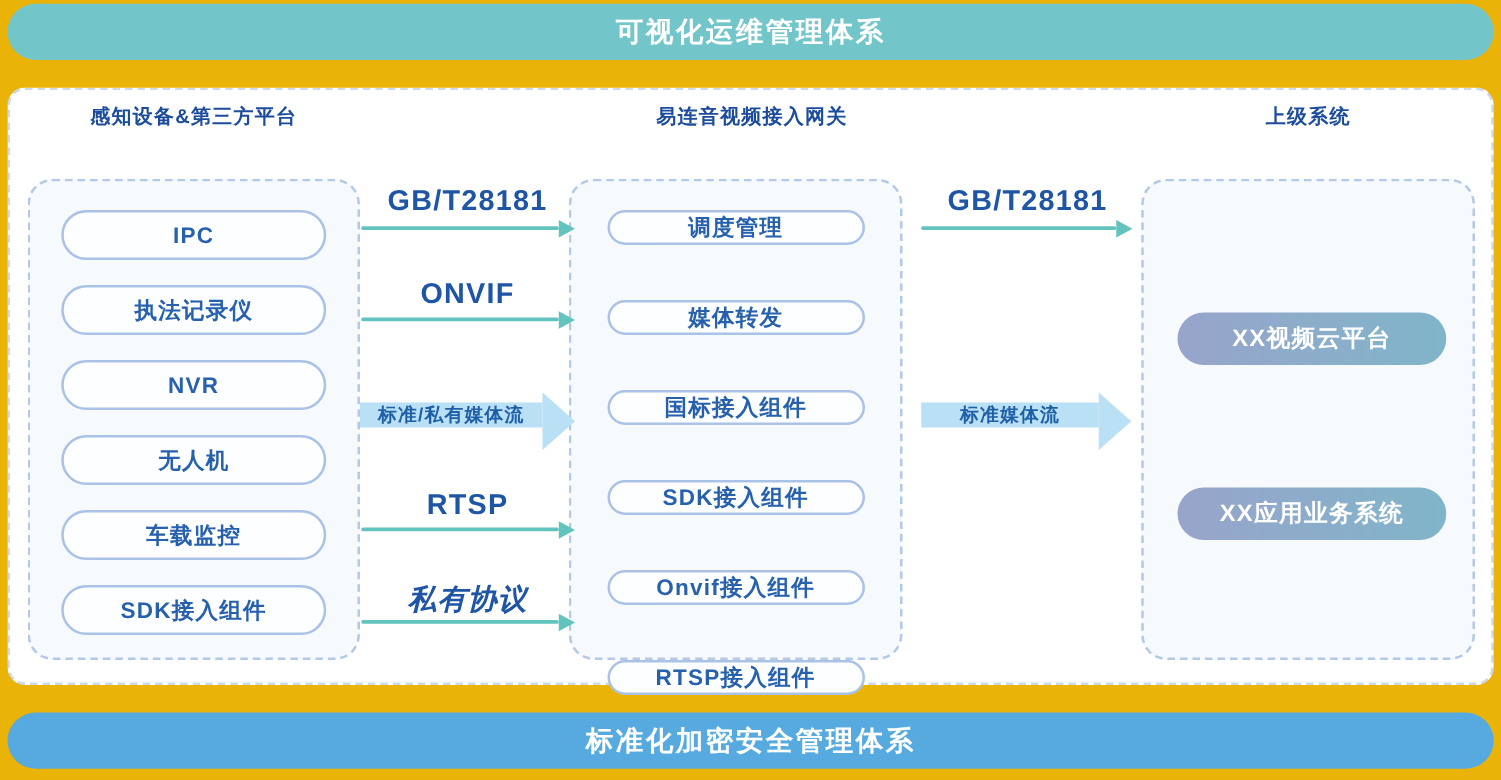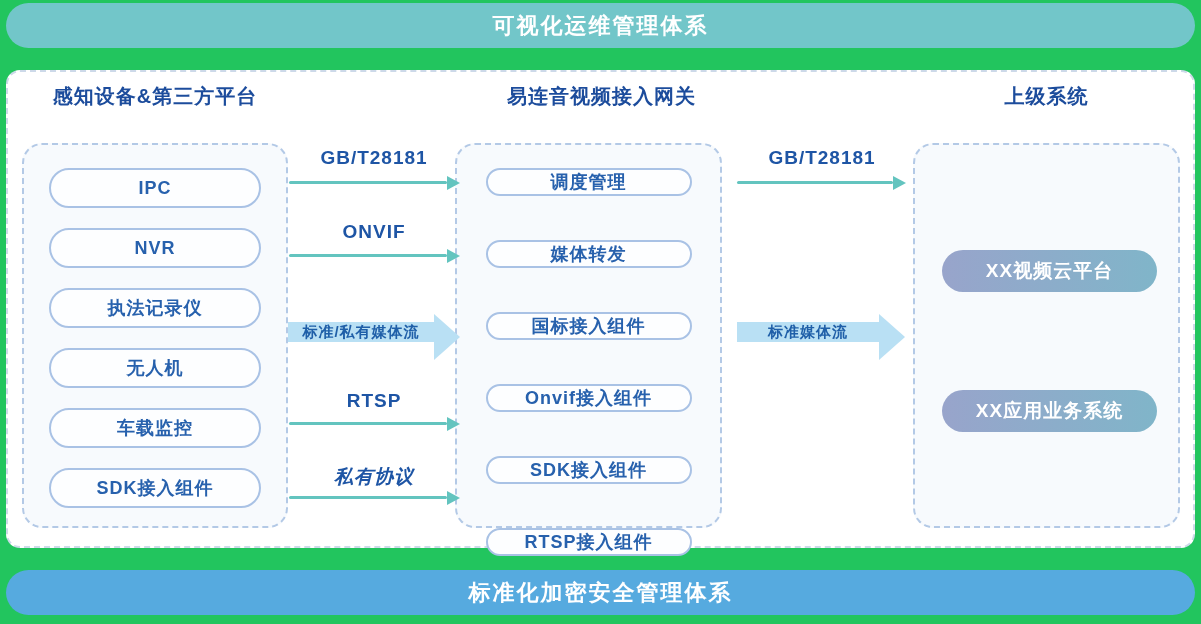--- a/index.html
+++ b/index.html
@@ -1,46 +1,46 @@
 <!DOCTYPE html>
 <html><head>
 <meta charset="utf-8">
 <style>
   html,body{margin:0;padding:0;background:#ffffff;}
-  .page{position:relative;width:1201px;height:624px;background:#22c55e;overflow:hidden;
+  .page{position:relative;width:1201px;height:624px;background:#eab308;overflow:hidden;
         font-family:"Liberation Sans","DejaVu Sans",sans-serif;}
 
   .banner{position:absolute;left:6px;width:1189px;height:45px;border-radius:23px;
           color:#ffffff;display:flex;align-items:center;justify-content:center;
           font-size:22px;font-weight:bold;letter-spacing:2px;}
   .banner.top{top:3px;background:#72C6C9;}
   .banner.bottom{top:570px;background:#56AADF;}
 
   .outer{position:absolute;left:6px;top:70px;width:1189px;height:478px;box-sizing:border-box;
          border:2px dashed #CDD9E9;border-radius:14px;background:#ffffff;}
 
-  .col-title{position:absolute;top:83px;color:#1C4C9C;font-weight:bold;font-size:20px;
+  .col-title{position:absolute;top:83px;color:#1C4C9C;font-weight:bold;font-size:16px;
              text-align:center;letter-spacing:1px;}
 
   .dash-box{position:absolute;top:143px;height:385px;box-sizing:border-box;
             background:#F7FAFD;border:2px dashed #B3C9E6;border-radius:20px;}
   .stack{display:flex;flex-direction:column;align-items:center;padding-top:23px;gap:20px;}
 
   .pill{height:40px;box-sizing:border-box;border:2px solid #A9C2E5;border-radius:20px;
         background:#FDFEFF;color:#2761AD;font-size:18px;font-weight:600;
         display:flex;align-items:center;justify-content:center;letter-spacing:1px;}
   .pill.w-left{width:212px;}
   .pill.w-mid{width:206px;}
 
   .grad-pill{position:absolute;left:27px;width:215px;height:42px;border-radius:21px;
              background:linear-gradient(90deg,#98A4CB,#80B5C9);color:#ffffff;
              font-size:19px;font-weight:600;display:flex;align-items:center;
              justify-content:center;letter-spacing:1px;}
 
-  .arrow-label{position:absolute;color:#1E55A5;font-weight:bold;font-size:19px;
+  .arrow-label{position:absolute;color:#1E55A5;font-weight:bold;font-size:23px;
                text-align:center;letter-spacing:1px;}
   .arrow-line{position:absolute;height:3px;background:#63C4BF;border-radius:2px;}
   .arrow-head{position:absolute;width:0;height:0;
               border-left:13px solid #63C4BF;
               border-top:7px solid transparent;border-bottom:7px solid transparent;}
 
   .fat-body{position:absolute;height:20px;background:#B9E0F4;display:flex;align-items:center;
             justify-content:center;color:#1F5FA8;font-weight:bold;font-size:15px;letter-spacing:1px;}
   .fat-head{position:absolute;width:0;height:0;
             border-left:26px solid #B9E0F4;
@@ -56,33 +56,33 @@
   </div>
 
   <div class="outer"></div>
 
   <div class="col-title" style="left:22px;width:266px;">感知设备&amp;第三方平台</div>
   <div class="col-title" style="left:468px;width:267px;">易连音视频接入网关</div>
   <div class="col-title" style="left:913px;width:267px;">上级系统</div>
 
   <div class="dash-box stack" style="left:22px;width:266px;">
     <div class="pill w-left">IPC</div>
+    <div class="pill w-left">执法记录仪</div>
     <div class="pill w-left">NVR</div>
-    <div class="pill w-left">执法记录仪</div>
     <div class="pill w-left">无人机</div>
     <div class="pill w-left">车载监控</div>
     <div class="pill w-left">SDK接入组件</div>
   </div>
 
   <div class="dash-box stack" style="left:455px;width:267px;gap:44px;">
     <div class="pill w-mid">调度管理</div>
     <div class="pill w-mid">媒体转发</div>
     <div class="pill w-mid">国标接入组件</div>
+    <div class="pill w-mid">SDK接入组件</div>
     <div class="pill w-mid">Onvif接入组件</div>
-    <div class="pill w-mid">SDK接入组件</div>
     <div class="pill w-mid">RTSP接入组件</div>
   </div>
 
   <div class="dash-box" style="left:913px;width:267px;">
     <div class="grad-pill" style="top:105px;">XX视频云平台</div>
     <div class="grad-pill" style="top:245px;">XX应用业务系统</div>
   </div>
 
   <div class="arrow-label" style="left:289px;width:170px;top:147px;">GB/T28181</div>
   <div class="arrow-line" style="left:289px;top:181px;width:158px;"></div>

